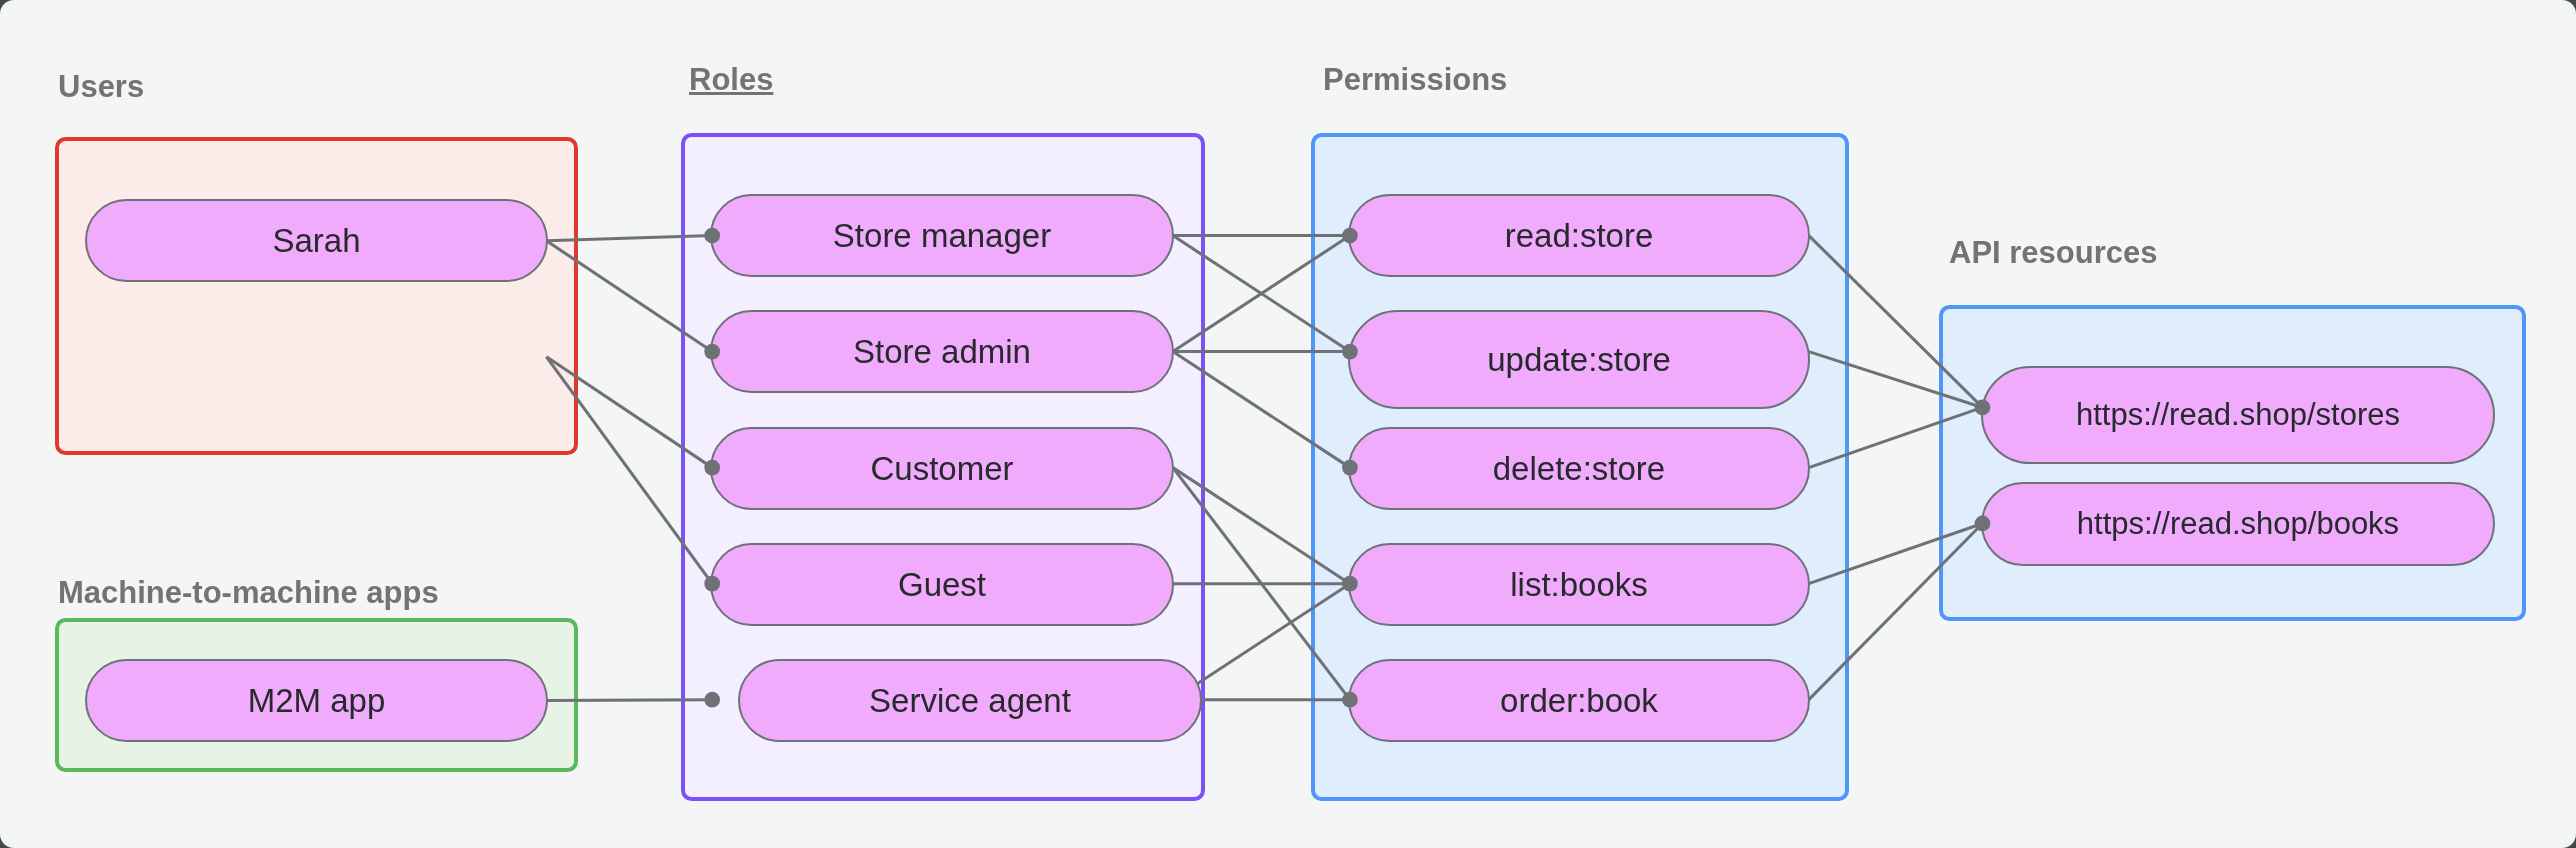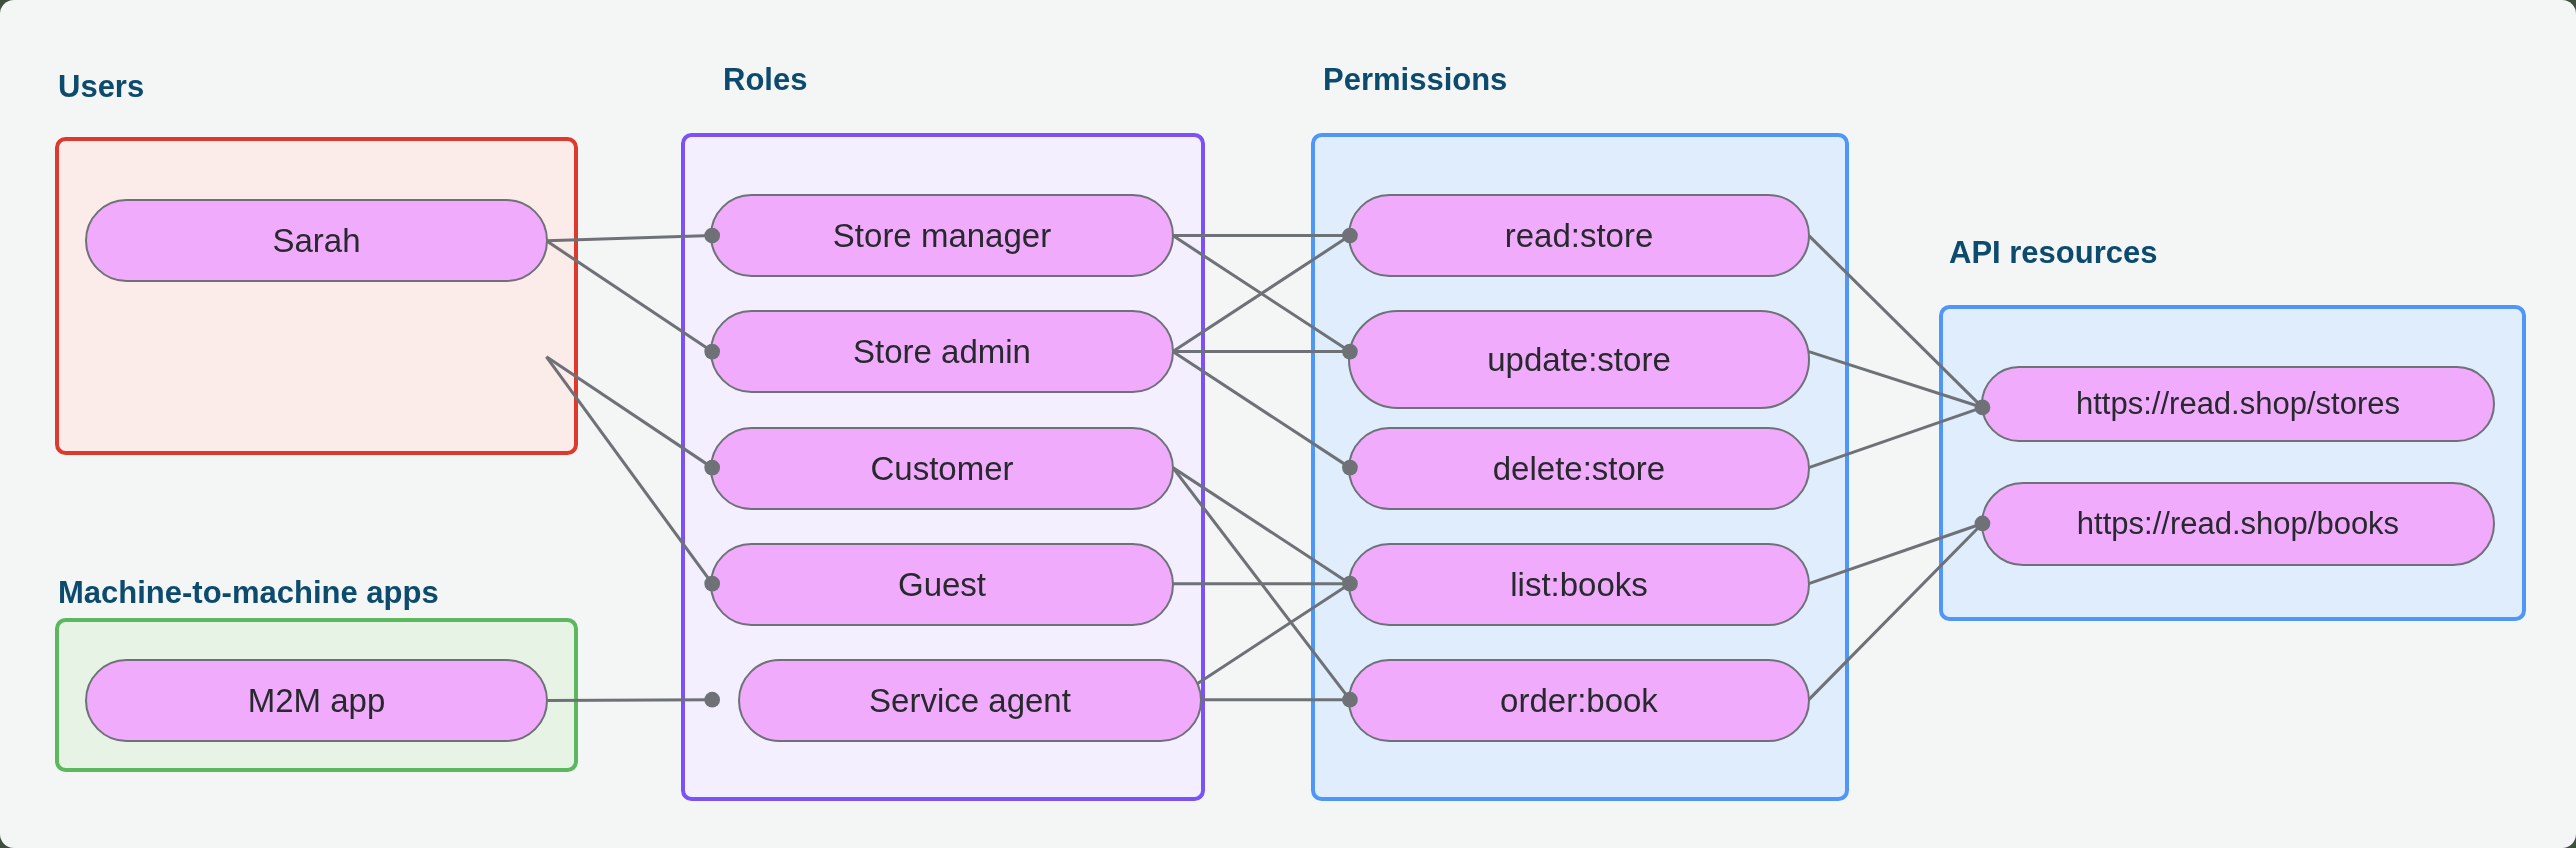--- a/index.html
+++ b/index.html
@@ -10,21 +10,21 @@
     position:relative;
   }
   .canvas{
     position:absolute;inset:0;
     background:#F4F6F5;
     border-radius:14px;
     overflow:hidden;
   }
   .glabel{
     position:absolute;
-    font-size:31px;font-weight:600;color:#0c4a6e;
+    font-size:31px;font-weight:600;color:#737373;
     white-space:nowrap;line-height:1.1;
   }
   .gbox{
     position:absolute;
     border-radius:10.5px;
     box-sizing:border-box;
   }
   .gbox.users{ border:4.4px solid #DC3A2E; background:#FCECE9; }
   .gbox.m2m{   border:4.4px solid #5CB85F; background:#E7F3E5; }
   .gbox.roles{ border:4.4px solid #7A52F8; background:#F3EFFE; }
@@ -49,21 +49,21 @@
 <div class="canvas">
 
   <div class="gbox users" style="left:55px;top:137px;width:523px;height:318px;"></div>
   <div class="gbox m2m" style="left:55px;top:618px;width:523px;height:154px;"></div>
   <div class="gbox roles" style="left:681px;top:133px;width:524px;height:668px;"></div>
   <div class="gbox perms" style="left:1311px;top:133px;width:538px;height:668px;"></div>
   <div class="gbox api" style="left:1939px;top:305px;width:587px;height:316px;"></div>
 
   <div class="glabel" style="left:58px;top:70px;">Users</div>
   <div class="glabel" style="left:58px;top:576px;">Machine-to-machine apps</div>
-  <div class="glabel" style="left:723px;top:63px;">Roles</div>
+  <div class="glabel" style="left:689px;top:63px;text-decoration:underline;">Roles</div>
   <div class="glabel" style="left:1323px;top:63px;">Permissions</div>
   <div class="glabel" style="left:1949px;top:236px;">API resources</div>
 
   <svg class="layer" width="2576" height="848" viewBox="0 0 2952 972">
     <g stroke="#6E7276" stroke-width="3.5" fill="none">
       <line x1="626" y1="276" x2="816" y2="270"></line>
       <line x1="626" y1="276" x2="816" y2="403"></line>
       <line x1="626" y1="409" x2="816" y2="536"></line>
       <line x1="626" y1="409" x2="816" y2="669"></line>
       <line x1="626" y1="803" x2="816" y2="802"></line>
@@ -119,21 +119,21 @@
   <div class="pill" style="left:1348px;top:427px;width:462px;height:83px;">
     <span>delete:store</span>
   </div>
   <div class="pill" style="left:1348px;top:543px;width:462px;height:83px;">
     <span>list:books</span>
   </div>
   <div class="pill" style="left:1348px;top:659px;width:462px;height:83px;">
     <span>order:book</span>
   </div>
 
-  <div class="pill api-pill" style="left:1981px;top:366px;width:514px;height:76px;">
+  <div class="pill api-pill" style="left:1981px;top:366px;width:514px;height:98px;">
     <span>https://read.shop/stores</span>
   </div>
   <div class="pill api-pill" style="left:1981px;top:482px;width:514px;height:84px;">
     <span>https://read.shop/books</span>
   </div>
 
   <svg class="layer" width="2576" height="848" viewBox="0 0 2952 972">
     <g fill="#6E7276">
       <circle cx="816" cy="270" r="9"></circle>
       <circle cx="816" cy="403" r="9"></circle>

